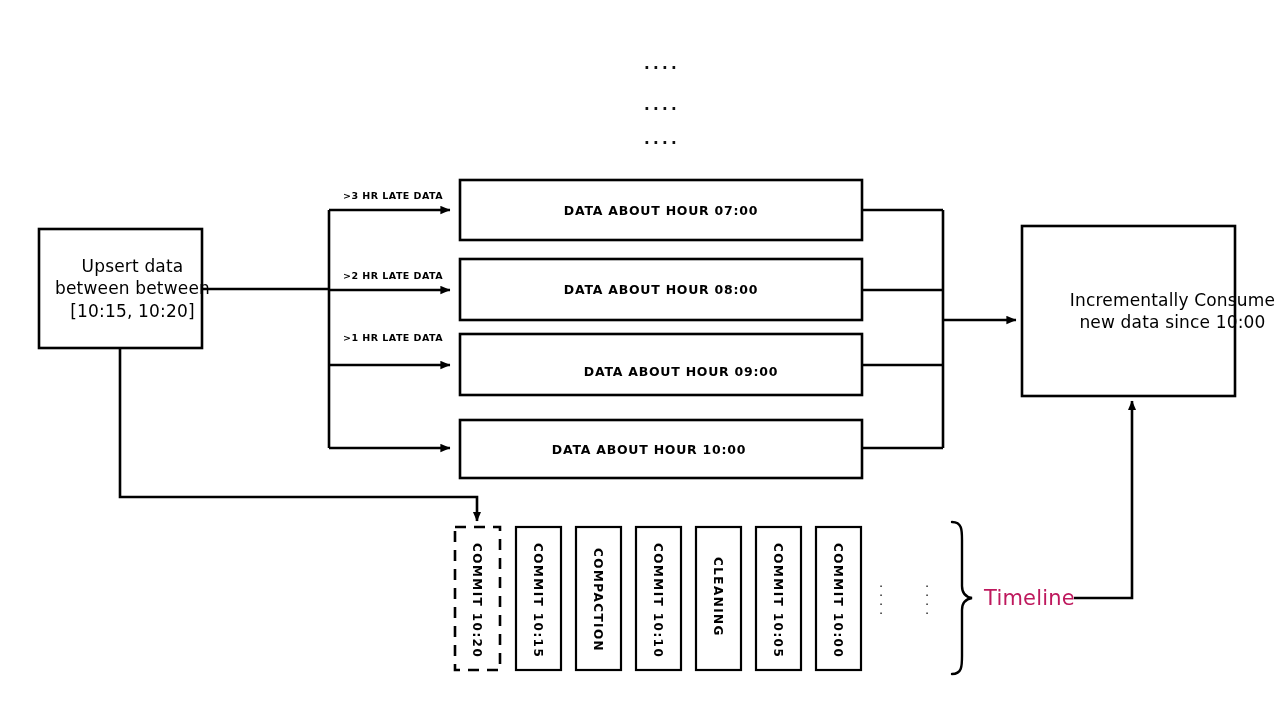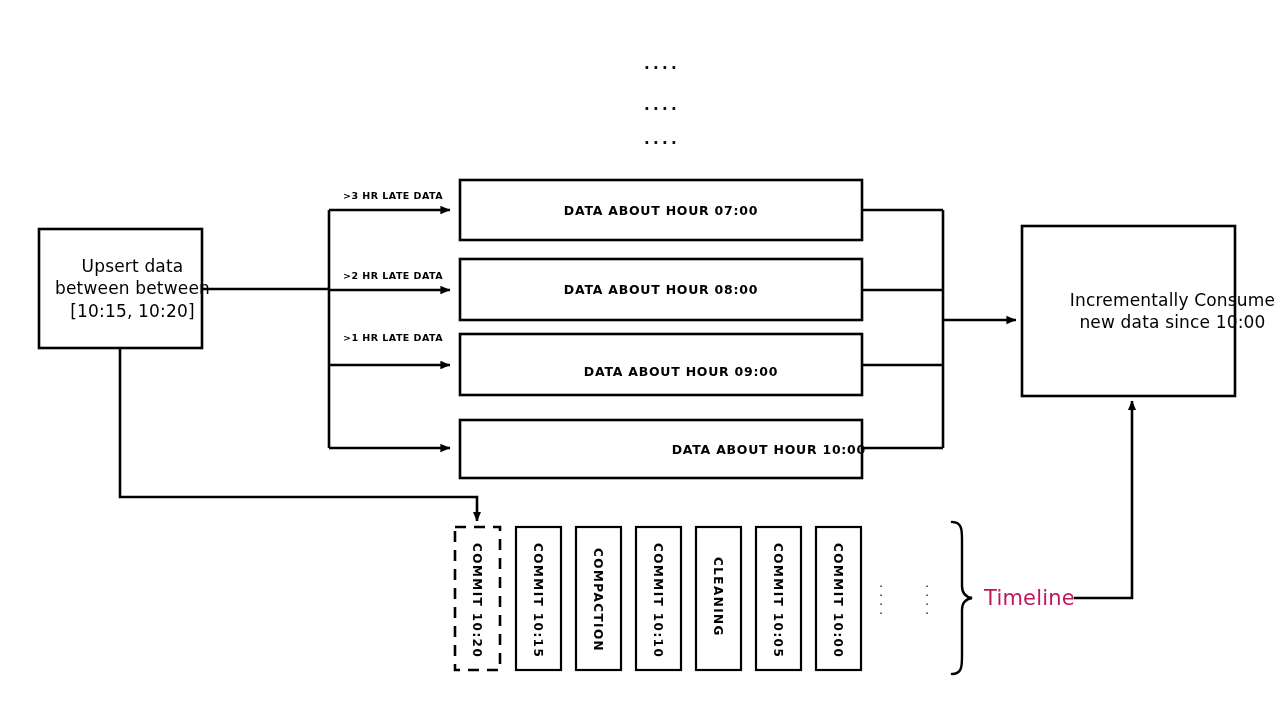--- a/index.html
+++ b/index.html
@@ -174,21 +174,21 @@
 
   <div class="box-label hand-label" style="left:460px; top:180px; width:402px; height:60px;">
     <span>DATA ABOUT HOUR 07:00</span>
   </div>
   <div class="box-label hand-label" style="left:460px; top:259px; width:402px; height:61px;">
     <span>DATA ABOUT HOUR 08:00</span>
   </div>
   <div class="box-label hand-label" style="left:480px; top:334px; width:402px; height:75px;">
     <span>DATA ABOUT HOUR 09:00</span>
   </div>
-  <div class="box-label hand-label" style="left:464px; top:420px; width:402px; height:58px;justify-content:flex-end;">
+  <div class="box-label hand-label" style="left:448px; top:420px; width:402px; height:58px;">
     <span>DATA ABOUT HOUR 10:00</span>
   </div>
 
   <div class="box-label soft-label" style="left:1022px; top:226px; width:213px; height:170px; flex-direction:column;margin-left:32px;">
     <div>Incrementally Consume</div>
     <div>new data since 10:00</div>
   </div>
 
   <div class="vert-label" style="left:484px; top:543px;">COMMIT 10:20</div>
   <div class="vert-label" style="left:545px; top:543px;">COMMIT 10:15</div>

